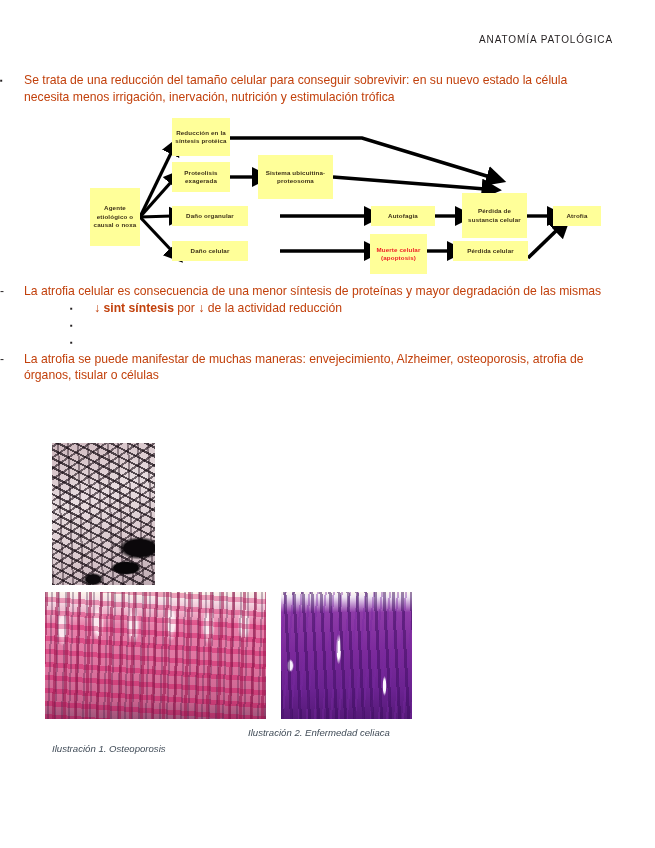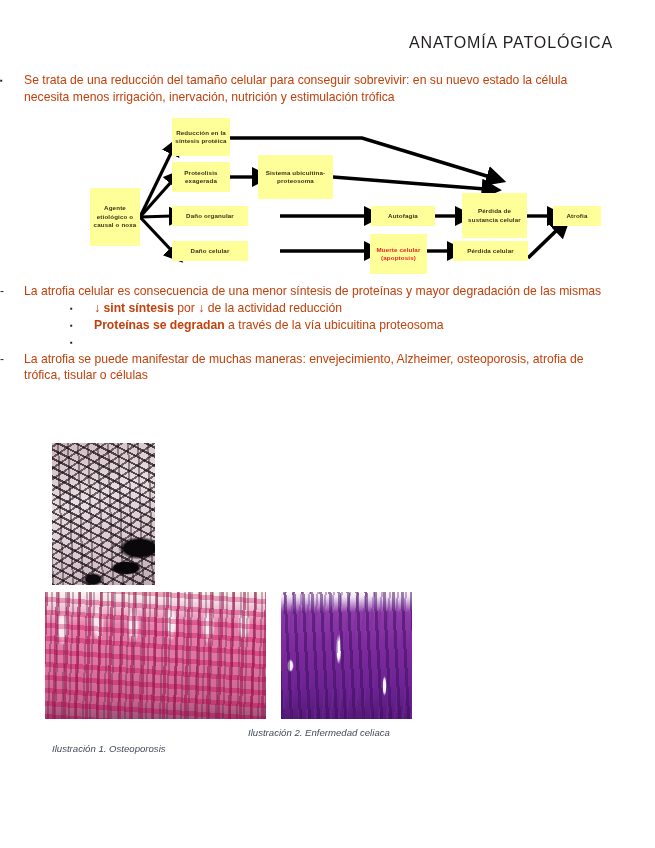--- a/index.html
+++ b/index.html
@@ -14,21 +14,21 @@
     font-family: "Liberation Sans", sans-serif;
     color: #231f20;
     overflow: hidden;
   }
 
   
   .page-header {
     position: absolute;
     top: 34px;
     right: 42px;
-    font-size: 16px;
+    font-size: 10px;
     letter-spacing: 0.9px;
     color: #231f20;
     white-space: nowrap;
   }
 
   
   .content {
     position: absolute;
     left: 0;
     top: 72px;
@@ -176,30 +176,29 @@
     <div class="bullet-text">La atrofia celular es consecuencia de una menor síntesis de proteínas y mayor degradación de las mismas</div>
   </div>
 
   <div class="bullet-row lvl1">
     <div class="bullet-mark sq">▪</div>
     <div class="bullet-text"><b>↓ sint síntesis</b><span> por ↓ de la actividad reducción</span></div>
   </div>
 
   <div class="bullet-row lvl1">
     <div class="bullet-mark sq">▪</div>
-    <div class="bullet-text"><b>Proteínas se degradan</b><span> a través de la vía ubicuitina proteosoma</span></div>
   </div>
 
   <div class="bullet-row lvl1">
     <div class="bullet-mark sq">▪</div>
   </div>
 
   <div class="bullet-row lvl0">
     <div class="bullet-mark dash">-</div>
-    <div class="bullet-text">La atrofia se puede manifestar de muchas maneras: envejecimiento, Alzheimer, osteoporosis, atrofia de trófica, tisular o células</div>
+    <div class="bullet-text">La atrofia se puede manifestar de muchas maneras: envejecimiento, Alzheimer, osteoporosis, atrofia de órganos, tisular o células</div>
   </div>
 
 </div>
 
 <div class="diagram">
 
   <svg width="520" height="165" viewBox="0 0 520 165">
     <defs>
       <marker id="ah" markerWidth="7" markerHeight="7" refX="1" refY="3" orient="auto" markerUnits="strokeWidth">
         <path d="M0,0 L6,3 L0,6 z" fill="#000"></path>

